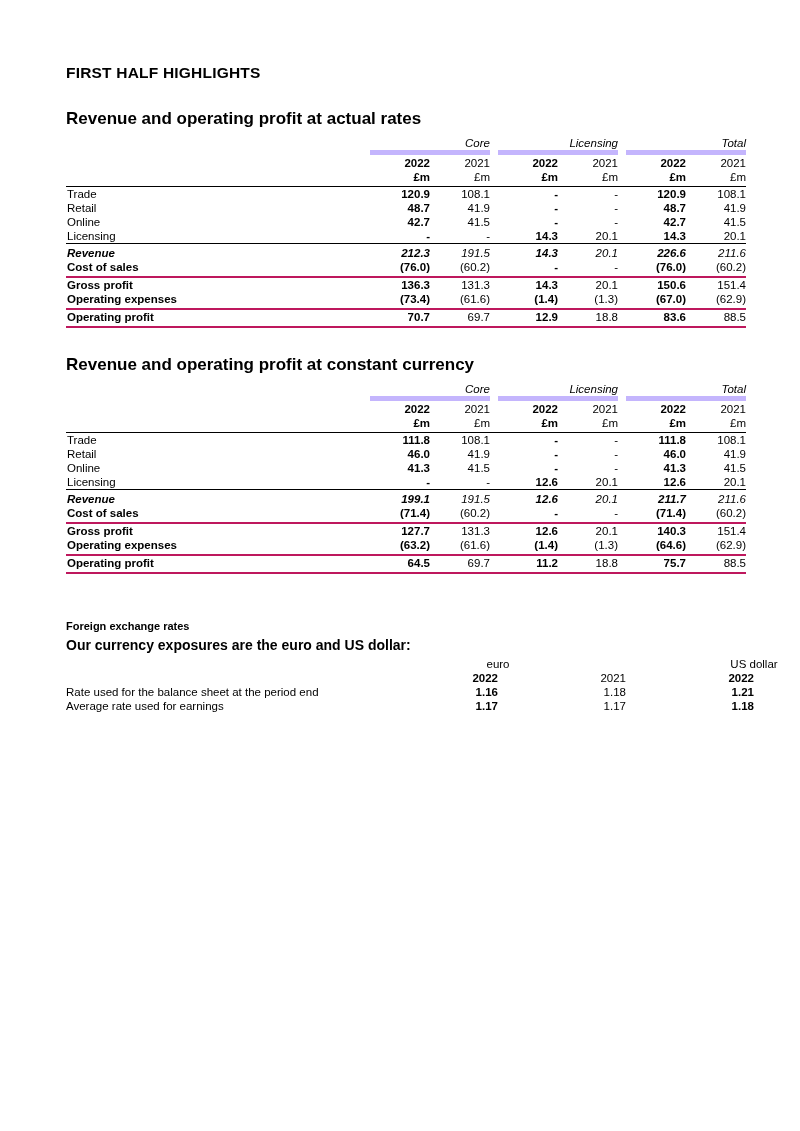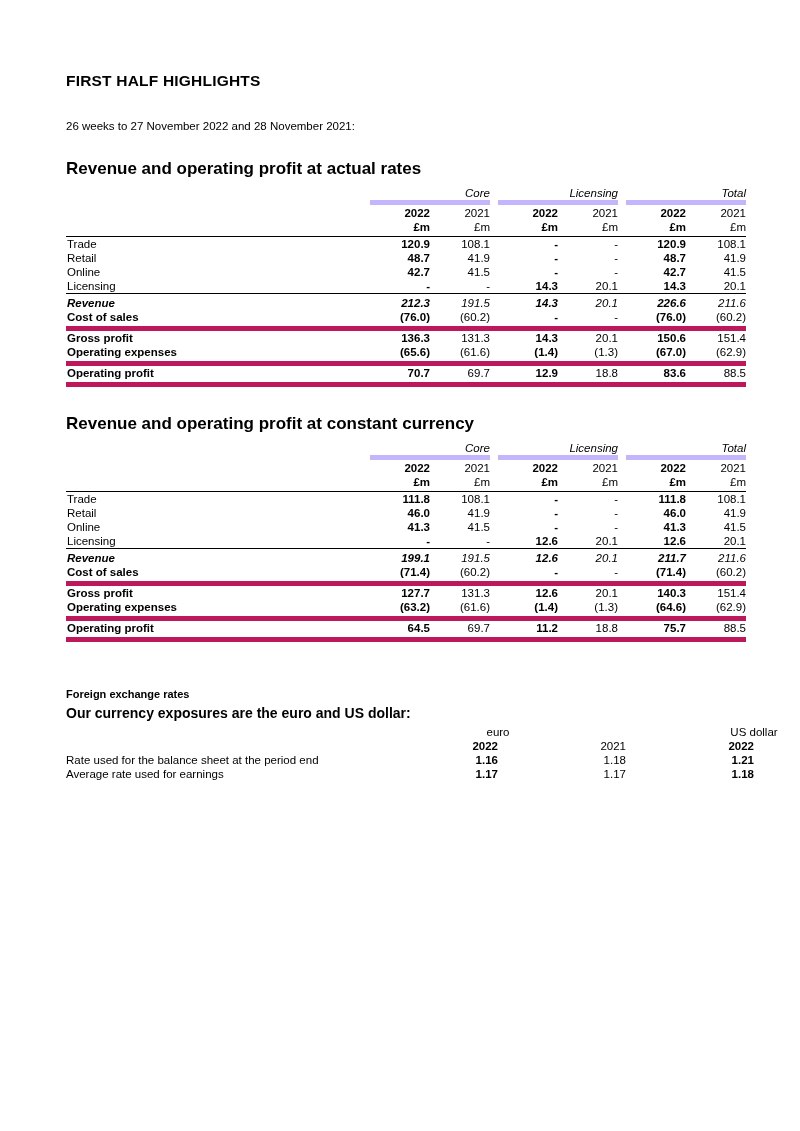--- a/index.html
+++ b/index.html
@@ -25,21 +25,21 @@
   }
   .content {
     position: absolute;
     left: 66px;
     top: 56px;
     width: 668px;
   }
   h1.doc-title {
     font-size: 15.5px;
     font-weight: bold;
-    margin: 16px 0 0 0;
+    margin: 8px 0 0 0;
     letter-spacing: 0.2px;
   }
   .subtitle {
     margin-top: 30px;
     font-size: 11.5px;
   }
   .section-title {
     margin-top: 27px;
     font-size: 17px;
     font-weight: bold;
@@ -77,21 +77,21 @@
   }
   tr.yr td { font-weight: bold; padding-top: 2px;}
   tr.yr td.prev { font-weight: normal; }
   tr.unit td { }
   tr.unit td.cur { font-weight: bold; }
   tr.unit td.prevu { font-weight: normal; }
   tr.rule-under td { border-bottom: 1px solid #000; padding-bottom: 3px;}
   tr.bold td { font-weight: bold; }
   tr.bold td.prev { font-weight: normal; }
   tr.topline td { border-top: 1px solid #000; padding-top: 3px; font-style: italic; }
-  tr.botline td { border-bottom: 5px solid #be185d; padding-bottom: 3px; }
+  tr.botline td { border-bottom: 2px solid #be185d; padding-bottom: 3px; }
   tr.data td.cur { font-weight: bold; }
 
   .fx-title {
     margin-top: 46px;
     font-weight: bold;
     font-size: 11px;
   }
   .fx-sub {
     margin-top: 5px;
     font-size: 14px;
@@ -119,21 +119,20 @@
   .pad-r { padding-right: 2px; }
 </style>
 </head>
 <body>
 
 <div class="page">
   <div class="content">
 
     <h1 class="doc-title">FIRST HALF HIGHLIGHTS</h1>
 
-    <div class="subtitle">26 weeks to 27 November 2022 and 28 November 2021:</div>
 
     <div class="section-title">Revenue and operating profit at actual rates</div>
     <table class="fin">
       <colgroup>
         <col class="c-label">
           <col class="c-num">
           <col class="c-num">
         <col class="c-gap">
           <col class="c-num">
           <col class="c-num">
@@ -246,21 +245,21 @@
           <td class="prev pad-r">131.3</td>
           <td></td>
           <td class="pad-r">14.3</td>
           <td class="prev pad-r">20.1</td>
           <td></td>
           <td class="pad-r">150.6</td>
           <td class="prev pad-r">151.4</td>
         </tr>
         <tr class="bold botline">
           <td class="label">Operating expenses</td>
-          <td class="pad-r">(65.6)</td>
+          <td class="pad-r">(73.4)</td>
           <td class="prev pad-r">(61.6)</td>
           <td></td>
           <td class="pad-r">(1.4)</td>
           <td class="prev pad-r">(1.3)</td>
           <td></td>
           <td class="pad-r">(67.0)</td>
           <td class="prev pad-r">(62.9)</td>
         </tr>
         <tr class="bold botline">
           <td class="label">Operating profit</td>

